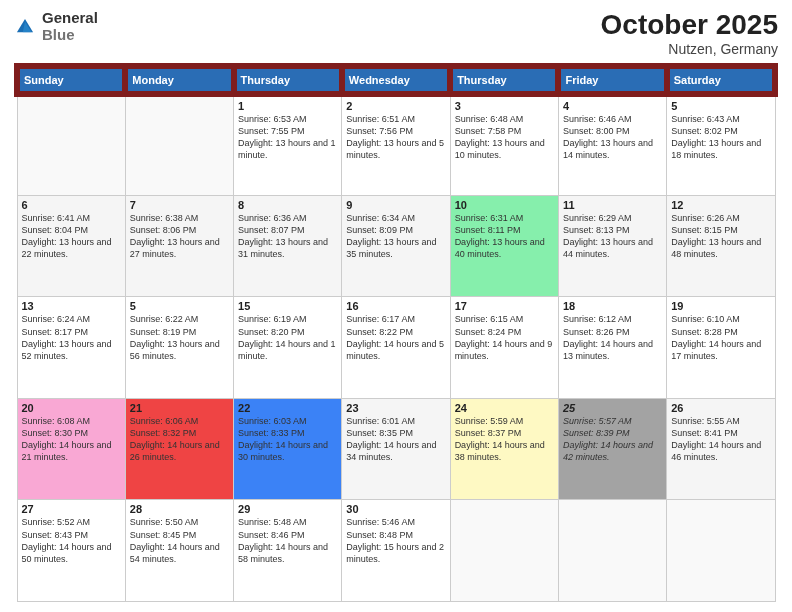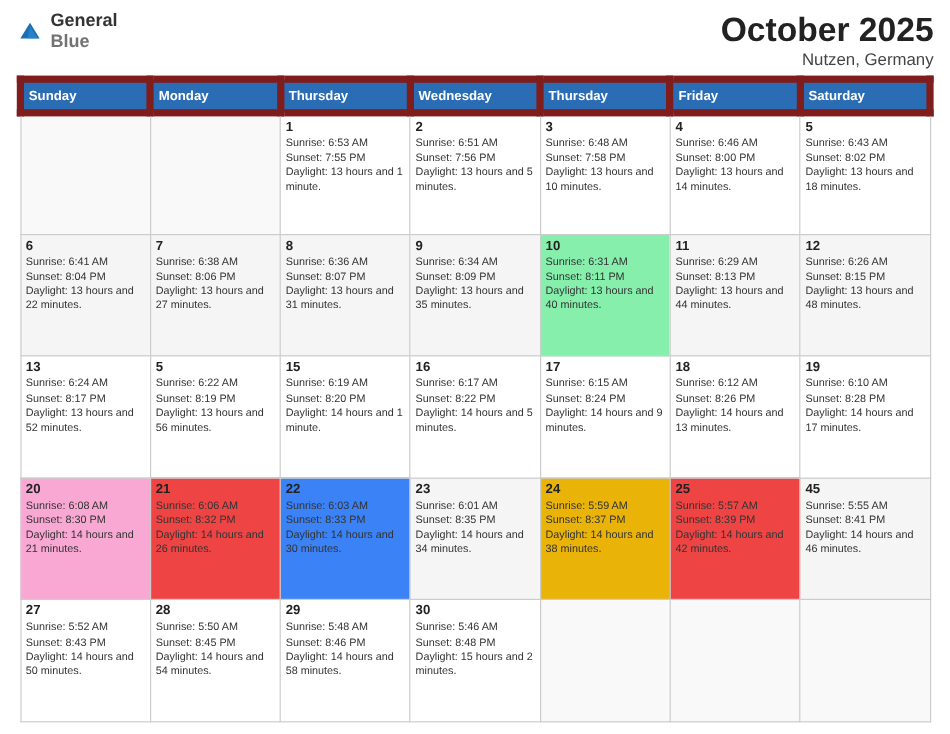--- a/index.html
+++ b/index.html
@@ -229,30 +229,30 @@
             <div class="day-info">Sunrise: 6:06 AM<br>Sunset: 8:32 PM<br>Daylight: 14 hours and 26 minutes.</div>
           </td>
           <td style="background: #3b82f6; margin-top: 28px;">
             <span class="day-num">22</span>
             <div class="day-info">Sunrise: 6:03 AM<br>Sunset: 8:33 PM<br>Daylight: 14 hours and 30 minutes.</div>
           </td>
           <td style="background: rgb(245, 245, 245);">
             <span class="day-num">23</span>
             <div class="day-info">Sunrise: 6:01 AM<br>Sunset: 8:35 PM<br>Daylight: 14 hours and 34 minutes.</div>
           </td>
-          <td style="background: #eab308;">
+          <td style="background: #fef9c3;">
             <span class="day-num">24</span>
             <div class="day-info">Sunrise: 5:59 AM<br>Sunset: 8:37 PM<br>Daylight: 14 hours and 38 minutes.</div>
           </td>
-          <td style="background: #ef4444;">
+          <td style="background: #a3a3a3; font-style: italic;">
             <span class="day-num">25</span>
             <div class="day-info">Sunrise: 5:57 AM<br>Sunset: 8:39 PM<br>Daylight: 14 hours and 42 minutes.</div>
           </td>
           <td style="background: rgb(245, 245, 245);">
-            <span class="day-num">45</span>
+            <span class="day-num">26</span>
             <div class="day-info">Sunrise: 5:55 AM<br>Sunset: 8:41 PM<br>Daylight: 14 hours and 46 minutes.</div>
           </td>
         </tr>
         <tr>
           <td>
             <span class="day-num">27</span>
             <div class="day-info">Sunrise: 5:52 AM<br>Sunset: 8:43 PM<br>Daylight: 14 hours and 50 minutes.</div>
           </td>
           <td>
             <span class="day-num">28</span>

